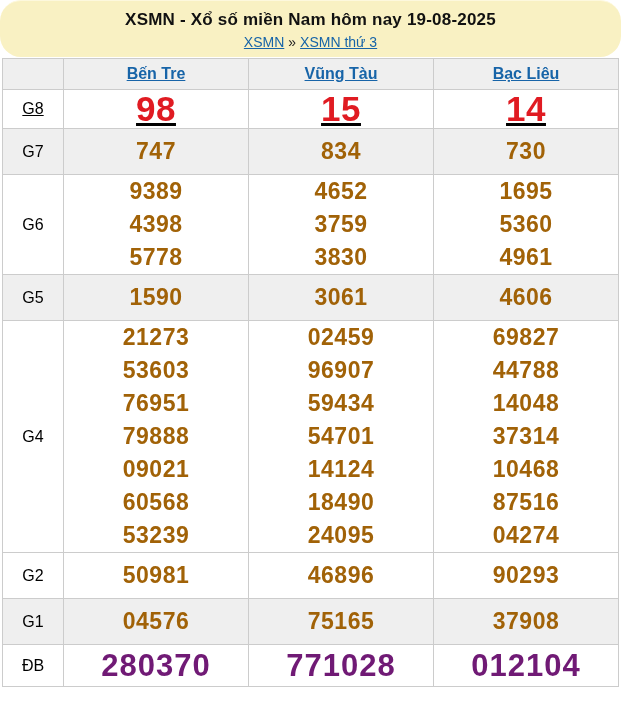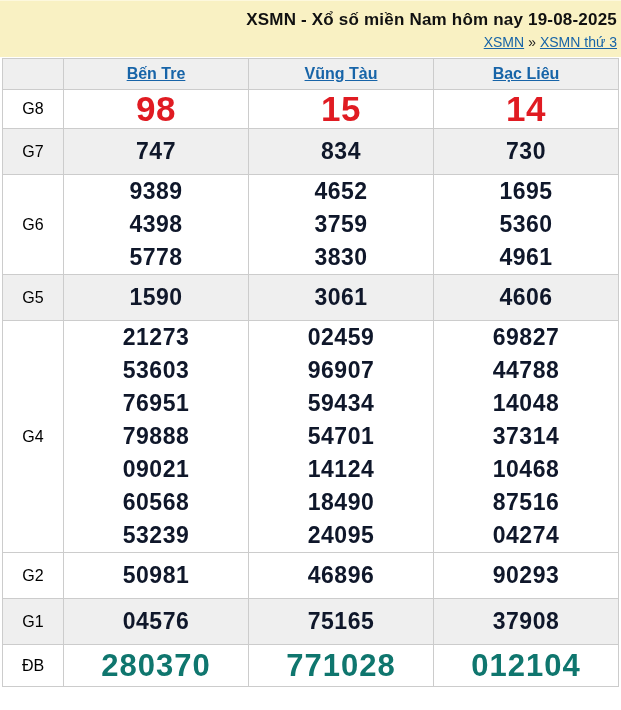--- a/index.html
+++ b/index.html
@@ -7,21 +7,22 @@
     margin: 0; padding: 0;
     width: 621px;
     background: #ffffff;
     font-family: "Liberation Sans", sans-serif;
   }
   
   .page-header {
     background: #f9f1c3;
     border-top: 1px solid #fdf8dd;
     padding: 9px 4px 7px 4px;
-    text-align: right;
+    text-align: center;
+    border-radius: 21px;
   }
   .page-title {
     font-size: 17px;
     font-weight: bold;
     color: #111111;
     margin: 0 0 4px 0;
     letter-spacing: 0.2px;
   }
   .breadcrumb {
     font-size: 14px;
@@ -63,34 +64,34 @@
   }
   td.prize-label {
     font-size: 16px;
     font-weight: normal;
     color: #000000;
     background: transparent;
   }
   tr.shade td { background: #efefef; }
   .num-line {
     font-weight: bold;
-    color: #0f172a;
+    color: #a16207;
     font-size: 23px;
     line-height: 33px;
     letter-spacing: 0.5px;
   }
-  tr.row-G8 td { height: 38px; }
+  tr.row-G8 td { height: 38px; text-decoration: underline; }
   tr.row-G8 .num-line {
     color: #e01b22;
     font-size: 35px;
     line-height: 38px;
   }
   tr.row-DB td { height: 41px; }
   tr.row-DB .num-line {
-    color: #0f766e;
+    color: #701a75;
     font-size: 31px;
     line-height: 41px;
     letter-spacing: 1px;
   }
   tr.single td { height: 46px; }
 </style>
 </head>
 <body>
 
 <div class="page-header">

